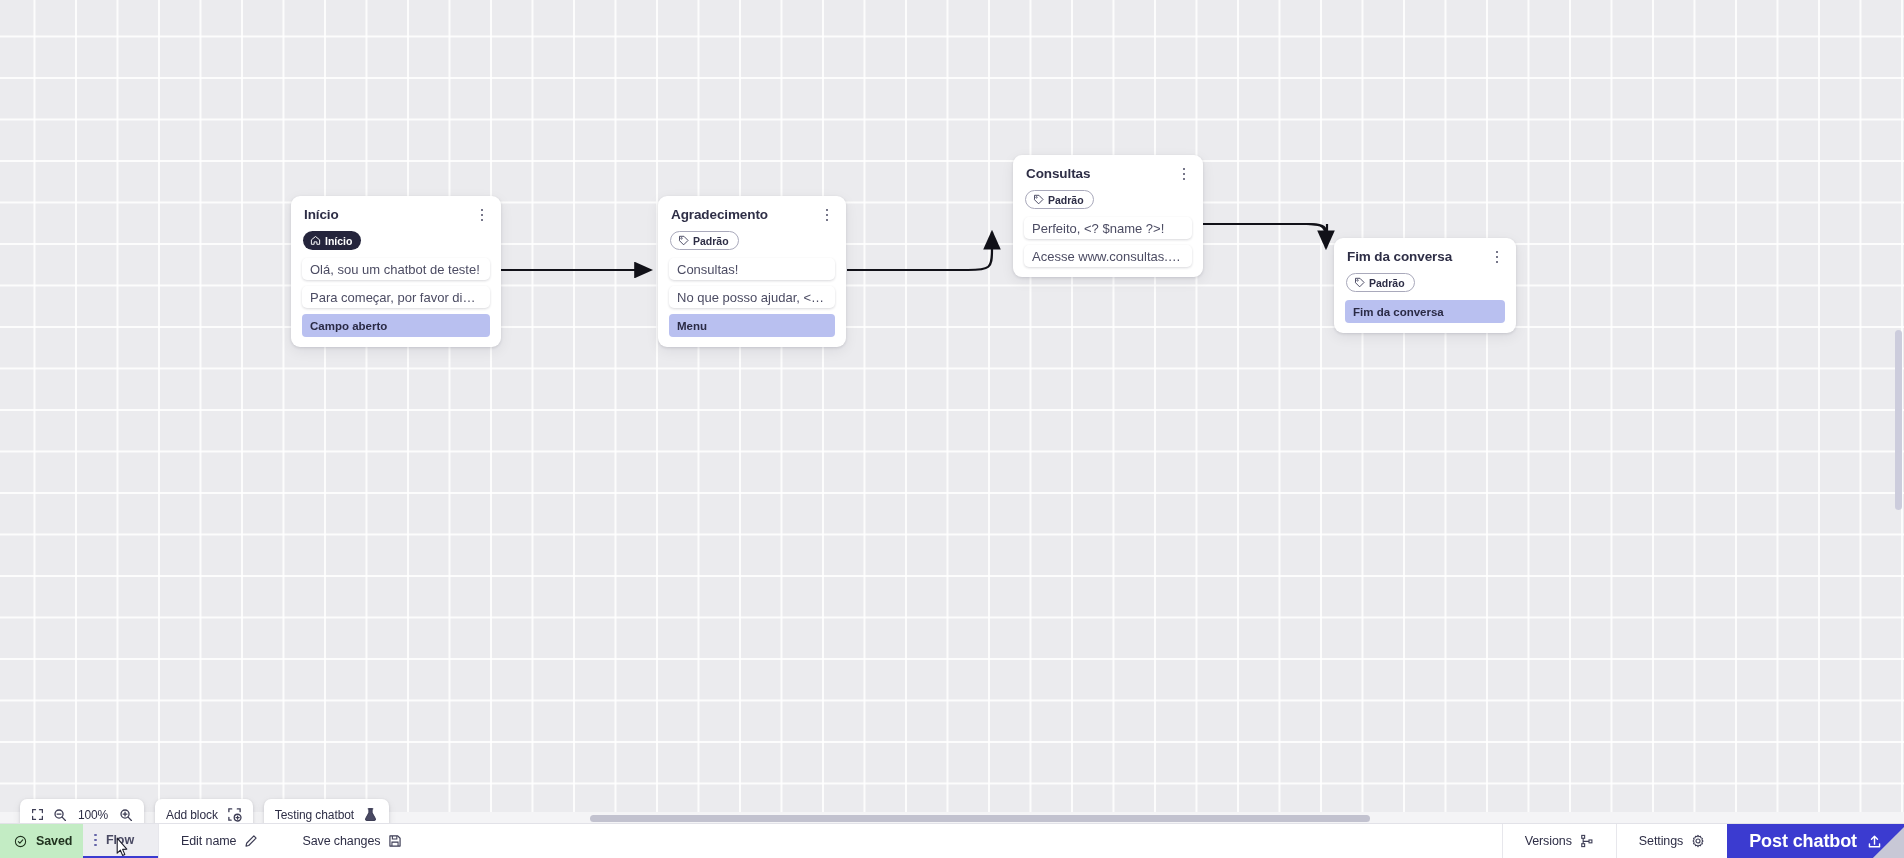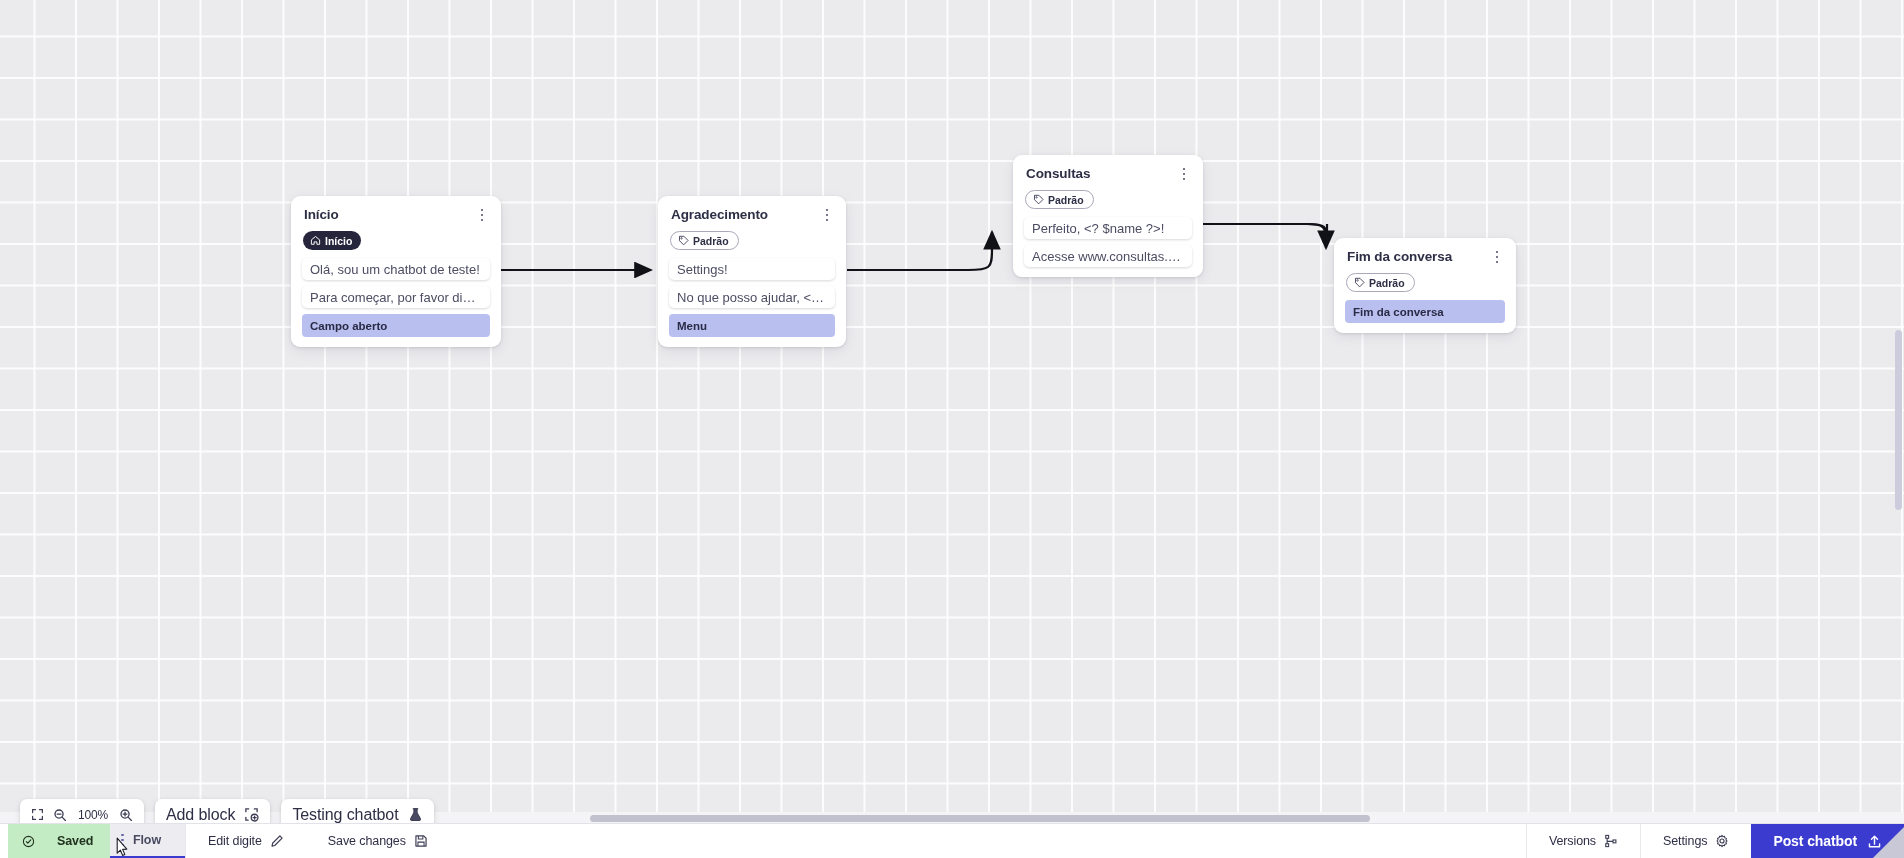--- a/index.html
+++ b/index.html
@@ -182,21 +182,21 @@
   }
   .tb-zoom-val {
     font-size: 12px;
     color: #2e2e46;
     font-weight: 400;
     min-width: 34px;
     text-align: center;
     letter-spacing: -0.2px;
   }
   .tb-label {
-    font-size: 16px;
+    font-size: 12px;
     color: #2e2e46;
     letter-spacing: -0.1px;
     white-space: nowrap;
   }
 
   
   .hscroll-track {
     position: absolute;
     left: 0;
     bottom: 35px;
@@ -250,28 +250,27 @@
   }
 
   .bb-left, .bb-right {
     display: flex;
     align-items: stretch;
   }
 
   .saved-chip {
     display: flex;
     align-items: center;
-    gap: 22px;
+    gap: 9px;
     background: #c3ecc4;
-    padding: 0 17px 0 14px;
+    padding: 0 11px 0 14px;
     color: #21331f;
     font-size: 12.5px;
     font-weight: 700;
     letter-spacing: -0.1px;
-    margin-left: 8px;
   }
 
   .flow-tab {
     display: flex;
     align-items: center;
     gap: 9px;
     background: #ededf1;
     padding: 0 24px 0 11px;
     border-bottom: 2px solid #3b3bd0;
     position: relative;
@@ -309,21 +308,21 @@
   .bb-item.first { border-left: 1px solid #e7e7ec; }
 
   .bb-right .bb-item { border-left: 1px solid #e7e7ec; }
 
   .post-btn {
     display: flex;
     align-items: center;
     gap: 10px;
     background: #3b3bd0;
     color: #ffffff;
-    font-size: 14px;
+    font-size: 18px;
     font-weight: 700;
     padding: 0 22px;
     cursor: pointer;
     letter-spacing: -0.1px;
     white-space: nowrap;
     position: relative;
     overflow: hidden;
   }
   .post-btn::after {
     content: "";
@@ -407,21 +406,21 @@
       <div class="badge-row">
         <span class="badge outline">
           <svg width="11" height="11" viewBox="0 0 16 16">
             <path d="M8.6 1.9H2.2v6.4l6 6 6.4-6.4z" fill="none" stroke="#3a3a55" stroke-width="1.3" stroke-linejoin="round"></path>
             <circle cx="5.1" cy="4.9" r="1.1" fill="none" stroke="#3a3a55" stroke-width="1.1"></circle>
           </svg>
           <span>Padrão</span>
         </span>
       </div>
       <div class="msg">
-          <span>Settings!</span>
+          <span>Consultas!</span>
         </div>
       <div class="msg">
           <span>No que posso ajudar, &lt;? $name ...</span>
         </div>
       <div class="msg action">
           <span>Menu</span>
         </div>
     </div>
 
     <div class="node" style="left:1013px; top:155px; width:190px;">
@@ -543,21 +542,21 @@
       <div class="flow-tab">
         <span class="kebab2">
             <i></i>
             <i></i>
             <i></i>
           </span>
         <span class="label">Flow</span>
       </div>
 
       <div class="bb-item first">
-        <span>Edit digite</span>
+        <span>Edit name</span>
         <svg width="14" height="14" viewBox="0 0 16 16">
           <path d="M11.3 2.2 13.8 4.7 5.4 13.1 2.3 13.8 3 10.6z" fill="none" stroke="#3d3d55" stroke-width="1.35" stroke-linejoin="round"></path>
         </svg>
       </div>
 
       <div class="bb-item">
         <span>Save changes</span>
         <svg width="14" height="14" viewBox="0 0 16 16">
           <path d="M2.2 2.2h8.9l2.7 2.7v8.9H2.2z" fill="none" stroke="#3d3d55" stroke-width="1.35" stroke-linejoin="round"></path>
           <path d="M5 2.2v3.6h5.1V2.2M4.5 13.8V9.3h7v4.5" fill="none" stroke="#3d3d55" stroke-width="1.2"></path>

